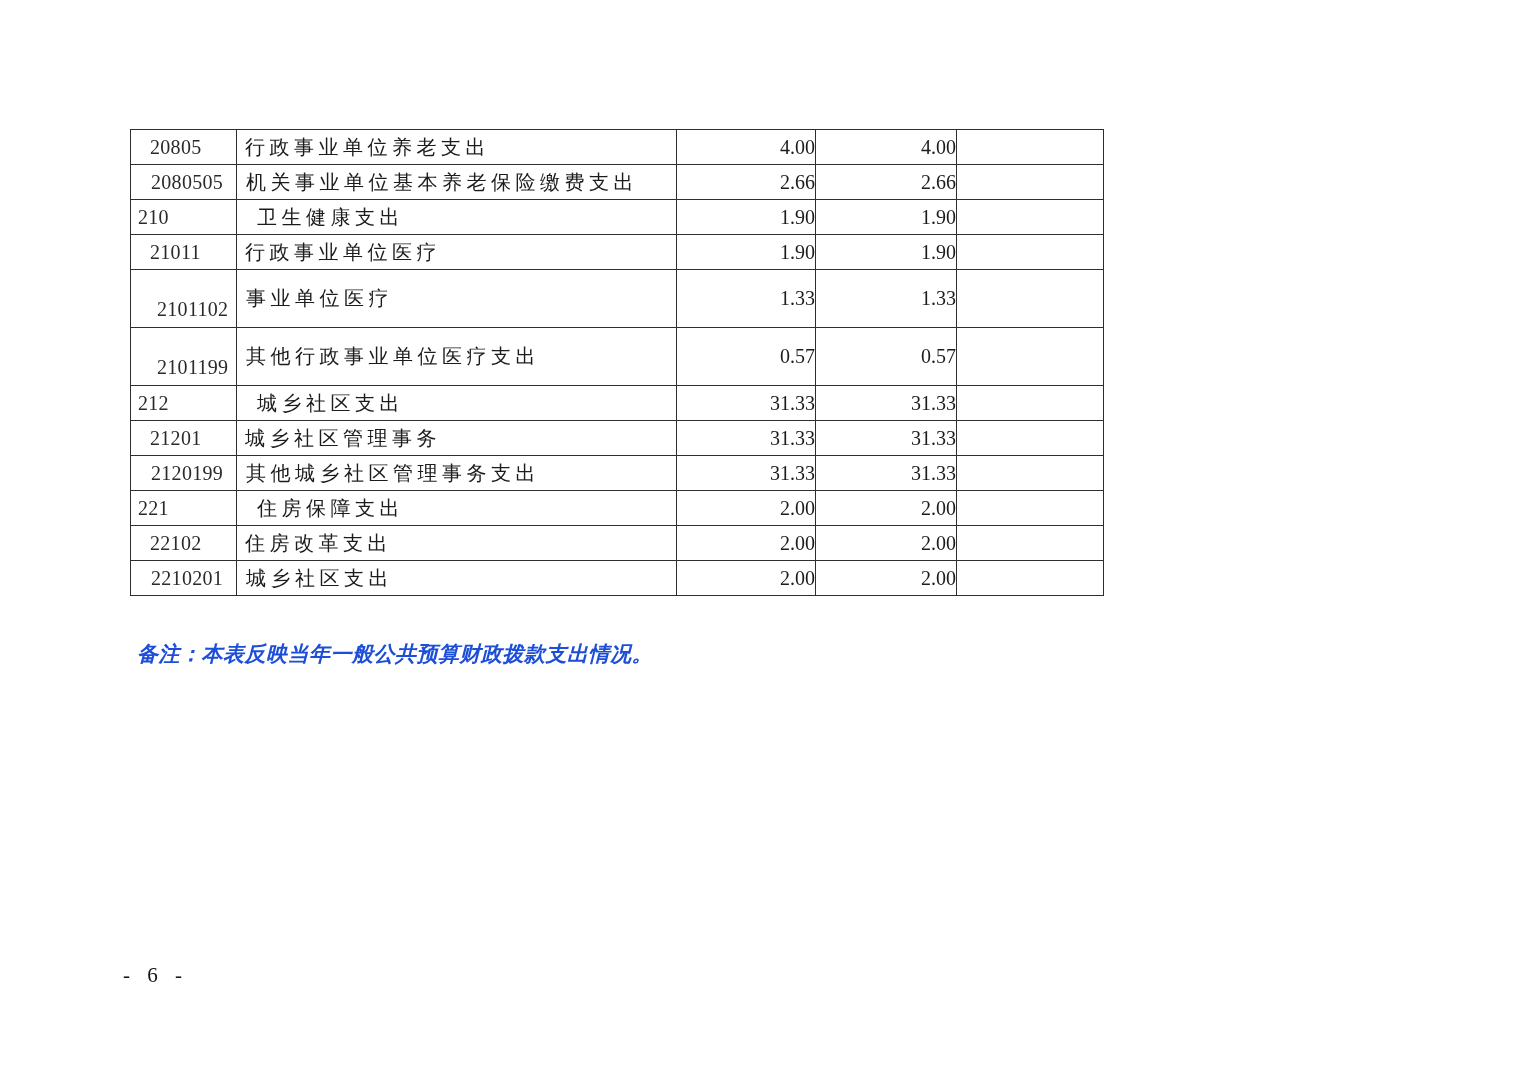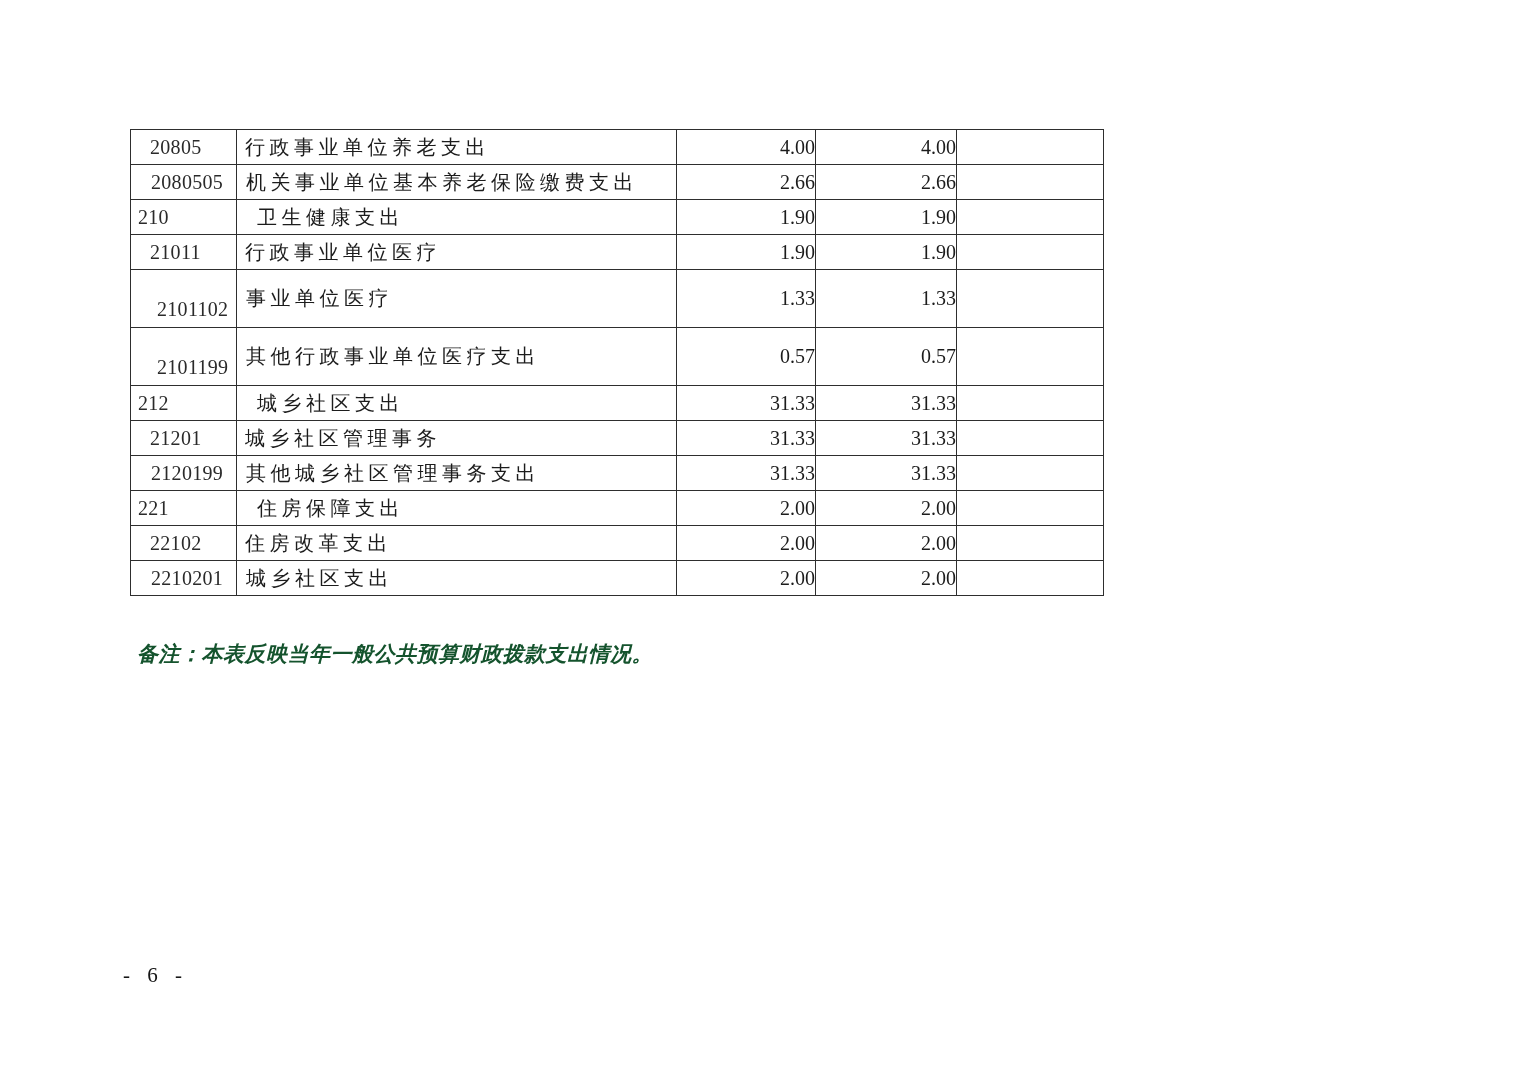--- a/index.html
+++ b/index.html
@@ -73,21 +73,21 @@
 
   .table-note {
     position: absolute;
     left: 137px;
     top: 640px;
     margin: 0;
     font-size: 21px;
     font-weight: 700;
     font-style: italic;
     letter-spacing: 0.5px;
-    color: #14532d;
+    color: #1d4ed8;
   }
   .page-number {
     position: absolute;
     left: 123px;
     top: 963px;
     font-size: 21px;
     letter-spacing: 6px;
     color: #161616;
   }
 </style>

